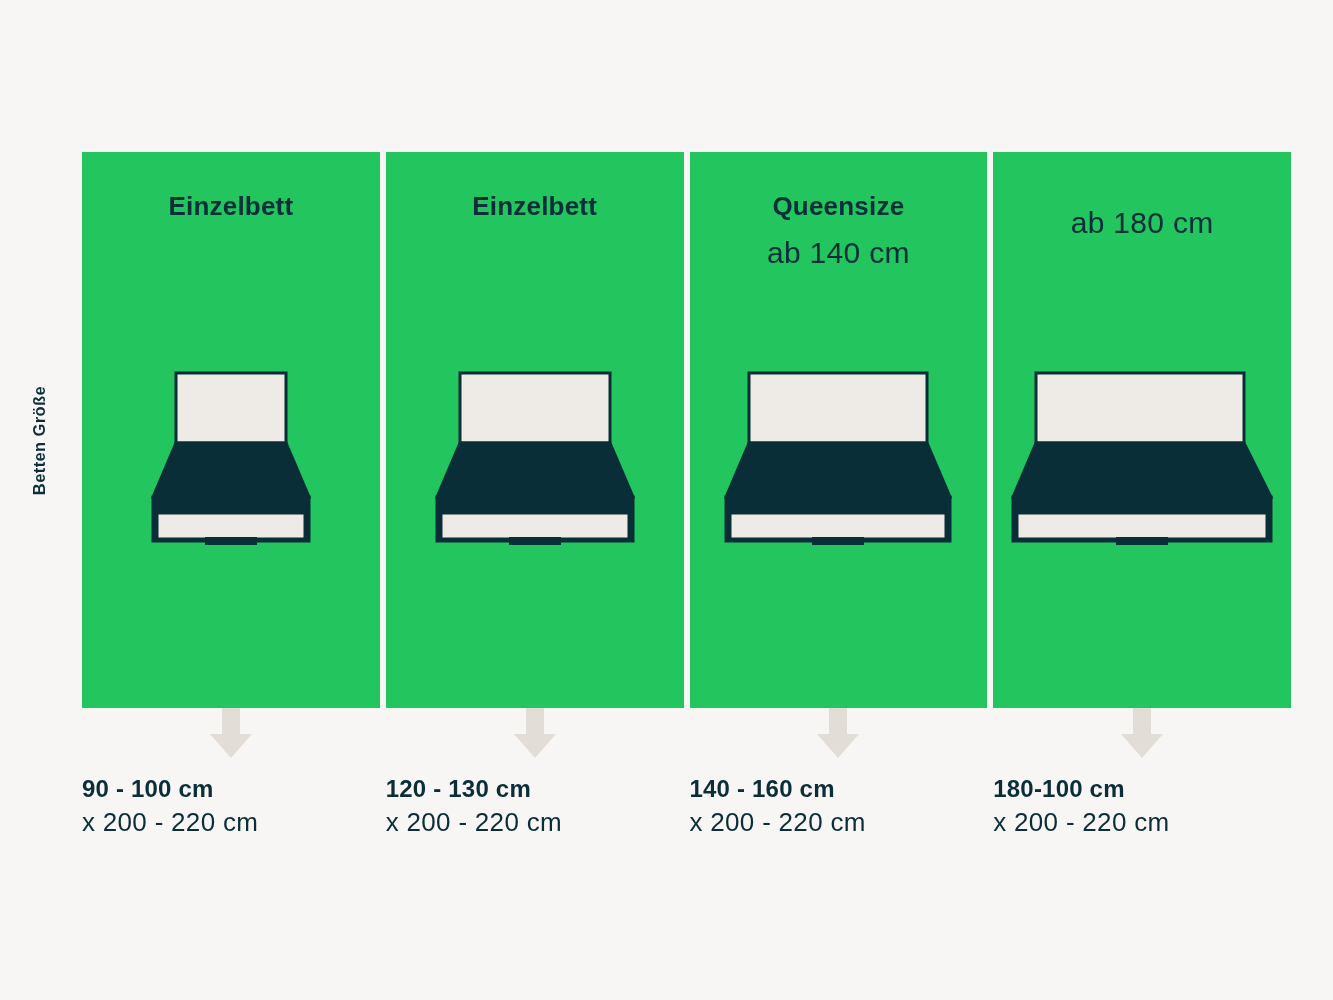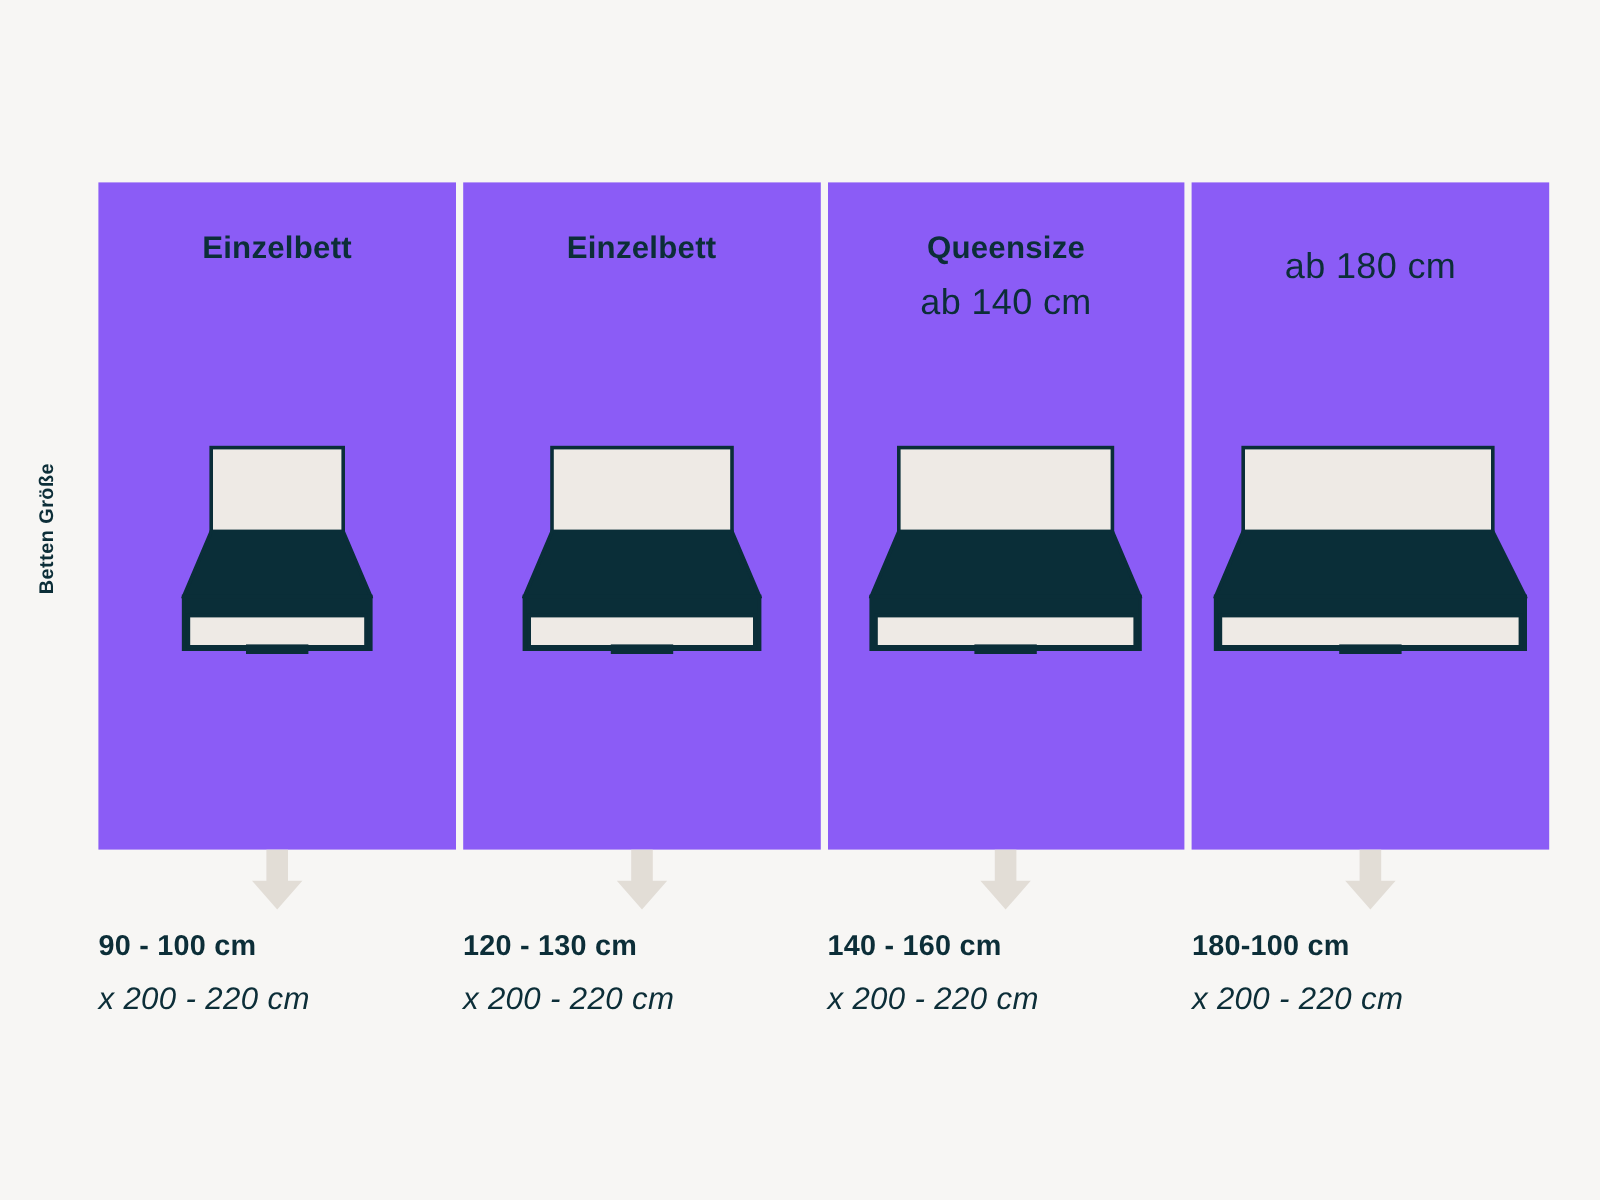--- a/index.html
+++ b/index.html
@@ -46,21 +46,21 @@
     top: 152px;
     width: 1209px;
     height: 556px;
     display: flex;
     gap: 6px;
   }
 
   .panel {
     position: relative;
     flex: 1 1 0;
-    background: #8b5cf6;
+    background: #22c55e;
   }
 
   .panel-title {
     position: absolute;
     left: 0;
     right: 0;
     top: 40px;
     text-align: center;
   }
   .panel-title .t-name {
@@ -134,27 +134,26 @@
   .caption .c-width {
     display: block;
     font-size: 24px;
     font-weight: bold;
     color: #0c2e38;
     letter-spacing: 0.2px;
     line-height: 1.2;
   }
   .caption .c-length {
     display: block;
-    margin-top: 13px;
+    margin-top: 3px;
     font-size: 26px;
     font-weight: 400;
     color: #0c2e38;
     letter-spacing: 0.3px;
     line-height: 1.2;
-    font-style: italic;
   }
 </style>
 </head>
 <body>
 
 <div id="infographic">
 
   <div class="axis-label">
     <span>Betten Größe</span>
   </div>

